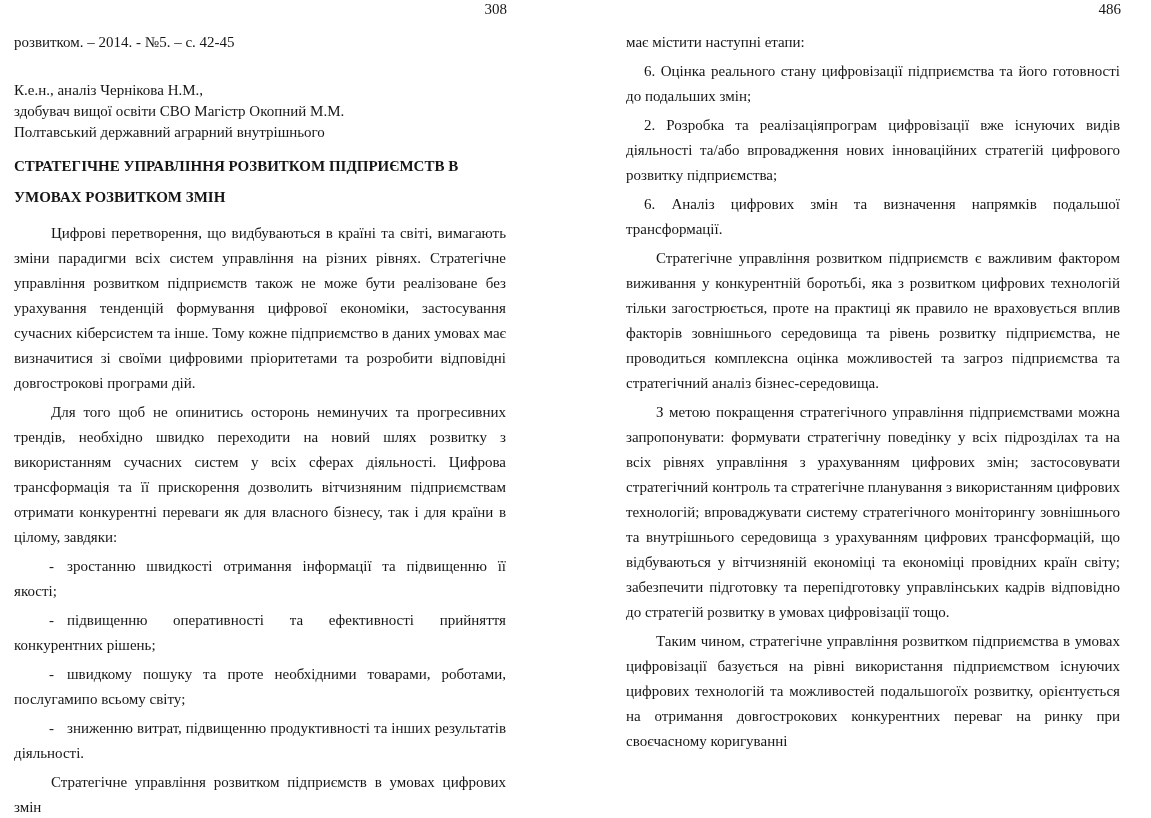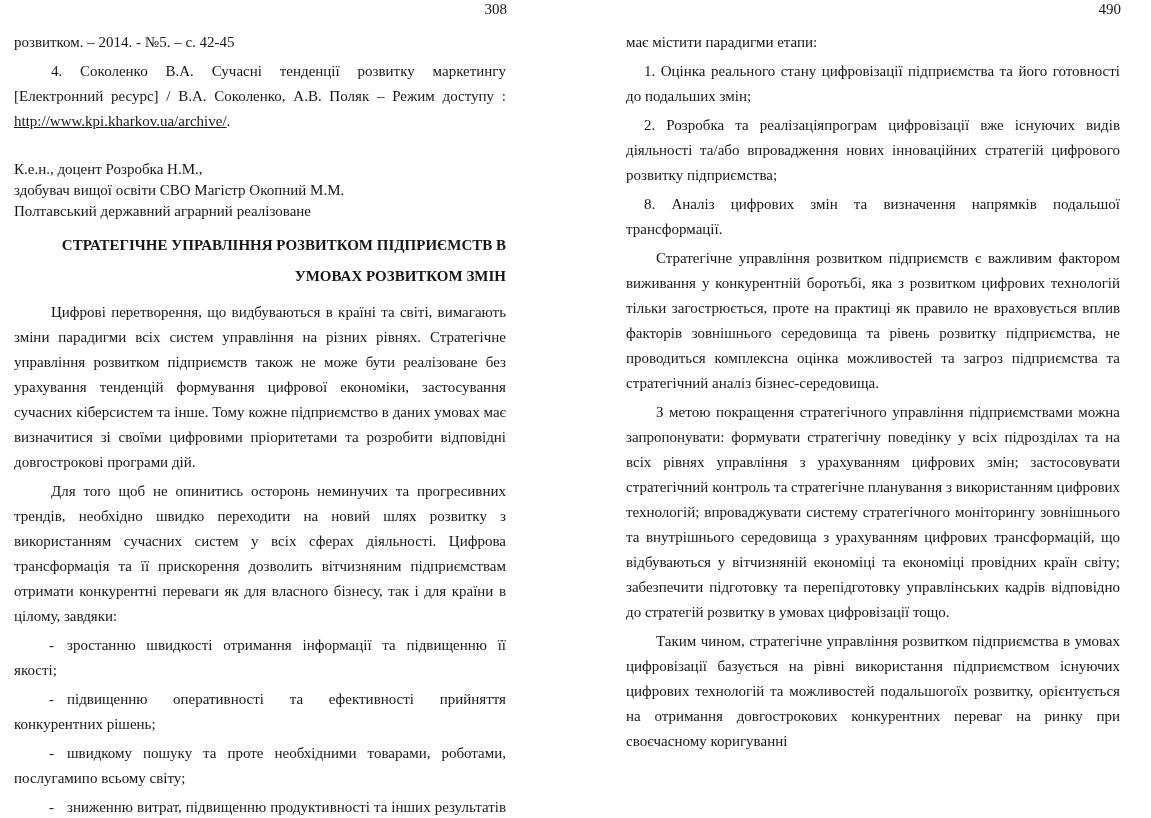--- a/index.html
+++ b/index.html
@@ -59,21 +59,21 @@
     line-height: 17px;
   }
   .title {
     margin-top: 12px;
     font-weight: bold;
     font-size: 15px;
     line-height: 27px;
     text-align: center;
   }
   .title p {
-    text-align: right;
+    text-align: left;
     font-weight: bold;
     line-height: 27px;
   }
   .first-body { margin-top: 10px; }
   .bullet { text-indent: 0; }
   .dash {
     display: inline-block;
     width: 18px;
     margin-left: 35px;
     text-indent: 0;
@@ -82,51 +82,50 @@
 </head>
 <body>
 
 <div class="spread">
 
   <div class="page page-left">
     <div class="pageno">308</div>
 
     <p>розвитком. – 2014. - №5. – с. 42-45</p>
 
-    <p class="indent"><span>4. Соколенко В.А.  Сучасні тенденції розвитку маркетингу [Електронний ресурс] / В.А. Соколенко, А.В. Поляк – Режим доступу : </span><span class="url">http://www.kpi.kharkov.ua/archive/</span><span>.</span></p>
 
     <div class="authors">
-      <p>К.е.н., доцент Розробка Н.М.,</p>
+      <p>К.е.н., аналіз Чернікова Н.М.,</p>
       <p>здобувач вищої освіти СВО Магістр Окопний М.М.</p>
-      <p>Полтавський державний аграрний реалізоване</p>
+      <p>Полтавський державний аграрний внутрішнього</p>
     </div>
 
     <div class="title">
       <p>СТРАТЕГІЧНЕ УПРАВЛІННЯ РОЗВИТКОМ ПІДПРИЄМСТВ В</p>
       <p>УМОВАХ РОЗВИТКОМ ЗМІН</p>
     </div>
 
     <p class="indent first-body">Цифрові перетворення, що видбуваються в країні та світі, вимагають зміни парадигми всіх систем управління на різних рівнях. Стратегічне управління розвитком підприємств також не може бути реалізоване без урахування тенденцій формування цифрової економіки, застосування сучасних кіберсистем та інше. Тому кожне підприємство в даних умовах має визначитися зі своїми цифровими пріоритетами та розробити відповідні довгострокові програми дій.</p>
     <p class="indent">Для того щоб не опинитись осторонь неминучих та прогресивних трендів, необхідно швидко переходити на новий шлях розвитку з використанням сучасних систем у всіх сферах діяльності. Цифрова трансформація та її прискорення дозволить вітчизняним підприємствам отримати конкурентні переваги як для власного бізнесу, так і для країни в цілому, завдяки:</p>
 
     <p class="bullet"><span class="dash">-</span><span>зростанню швидкості отримання інформації та підвищенню її якості;</span></p>
     <p class="bullet"><span class="dash">-</span><span>підвищенню оперативності та ефективності прийняття конкурентних рішень;</span></p>
     <p class="bullet"><span class="dash">-</span><span>швидкому пошуку та проте необхідними товарами, роботами, послугамипо всьому світу;</span></p>
     <p class="bullet"><span class="dash">-</span><span>зниженню витрат, підвищенню продуктивності та інших результатів діяльності.</span></p>
 
     <p class="indent">Стратегічне управління розвитком підприємств в умовах цифрових змін</p>
   </div>
 
   <div class="page page-right">
-    <div class="pageno">490</div>
+    <div class="pageno">486</div>
 
-    <p>має містити парадигми етапи:</p>
+    <p>має містити наступні етапи:</p>
 
-    <p class="indent-sm">1. Оцінка реального стану цифровізації підприємства та його готовності до подальших змін;</p>
+    <p class="indent-sm">6. Оцінка реального стану цифровізації підприємства та його готовності до подальших змін;</p>
     <p class="indent-sm">2. Розробка та реалізаціяпрограм цифровізації вже існуючих видів діяльності та/або впровадження нових інноваційних стратегій цифрового розвитку підприємства;</p>
-    <p class="indent-sm">8. Аналіз цифрових змін та визначення напрямків подальшої трансформації.</p>
+    <p class="indent-sm">6. Аналіз цифрових змін та визначення напрямків подальшої трансформації.</p>
 
     <p class="indent-r">Стратегічне управління розвитком підприємств є важливим фактором виживання у конкурентній боротьбі, яка з розвитком цифрових технологій тільки загострюється, проте на практиці як правило не враховується вплив факторів зовнішнього середовища та рівень розвитку підприємства, не проводиться комплексна оцінка можливостей та загроз підприємства та  стратегічний аналіз бізнес-середовища.</p>
     <p class="indent-r">З метою покращення стратегічного управління підприємствами можна запропонувати: формувати стратегічну поведінку у всіх підрозділах та на всіх рівнях управління з урахуванням цифрових змін; застосовувати стратегічний контроль та стратегічне планування з використанням цифрових технологій; впроваджувати систему стратегічного моніторингу зовнішнього та внутрішнього середовища з урахуванням цифрових трансформацій, що відбуваються у вітчизняній економіці та економіці провідних країн світу; забезпечити підготовку та перепідготовку управлінських кадрів відповідно до стратегій розвитку в умовах цифровізації тощо.</p>
     <p class="indent-r">Таким чином, стратегічне управління розвитком підприємства в умовах цифровізації базується на рівні використання підприємством існуючих цифрових технологій та можливостей подальшогоїх розвитку, орієнтується на отримання довгострокових конкурентних переваг на ринку при своєчасному коригуванні</p>
   </div>
 
 </div>
 
 </body></html>

